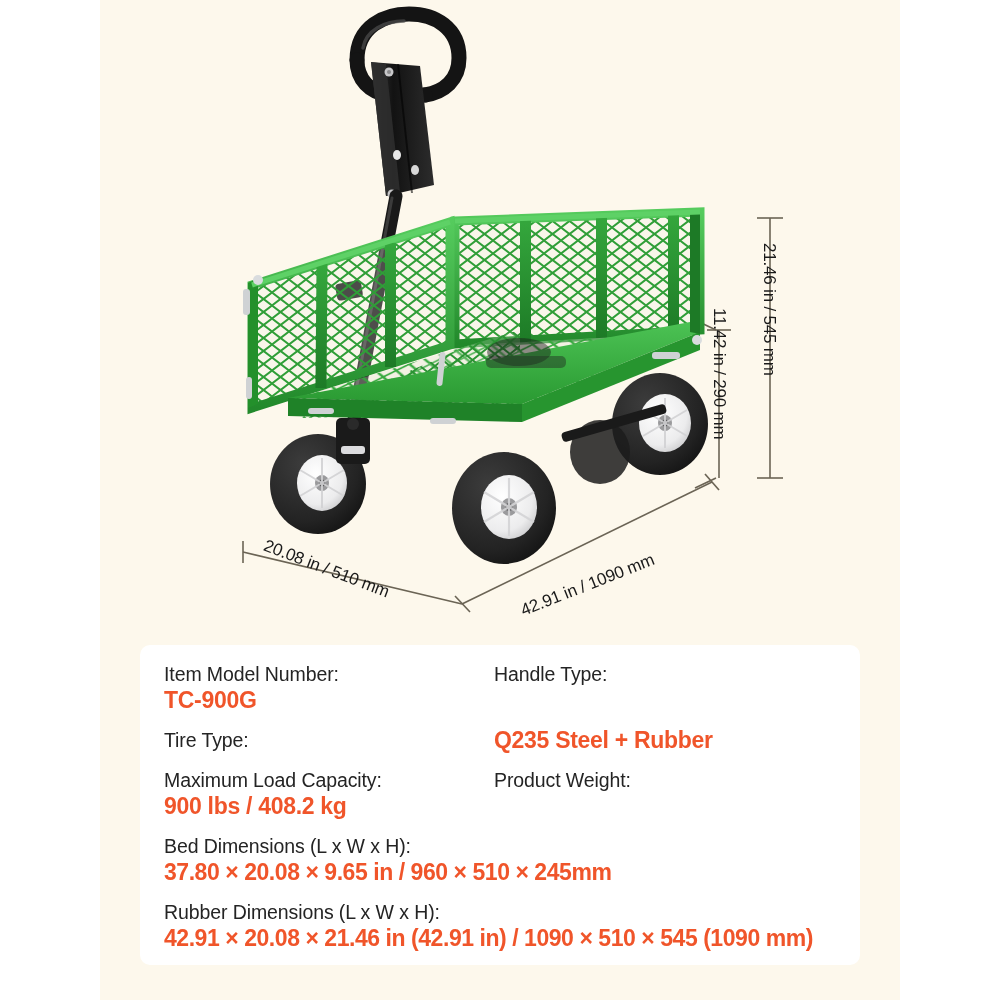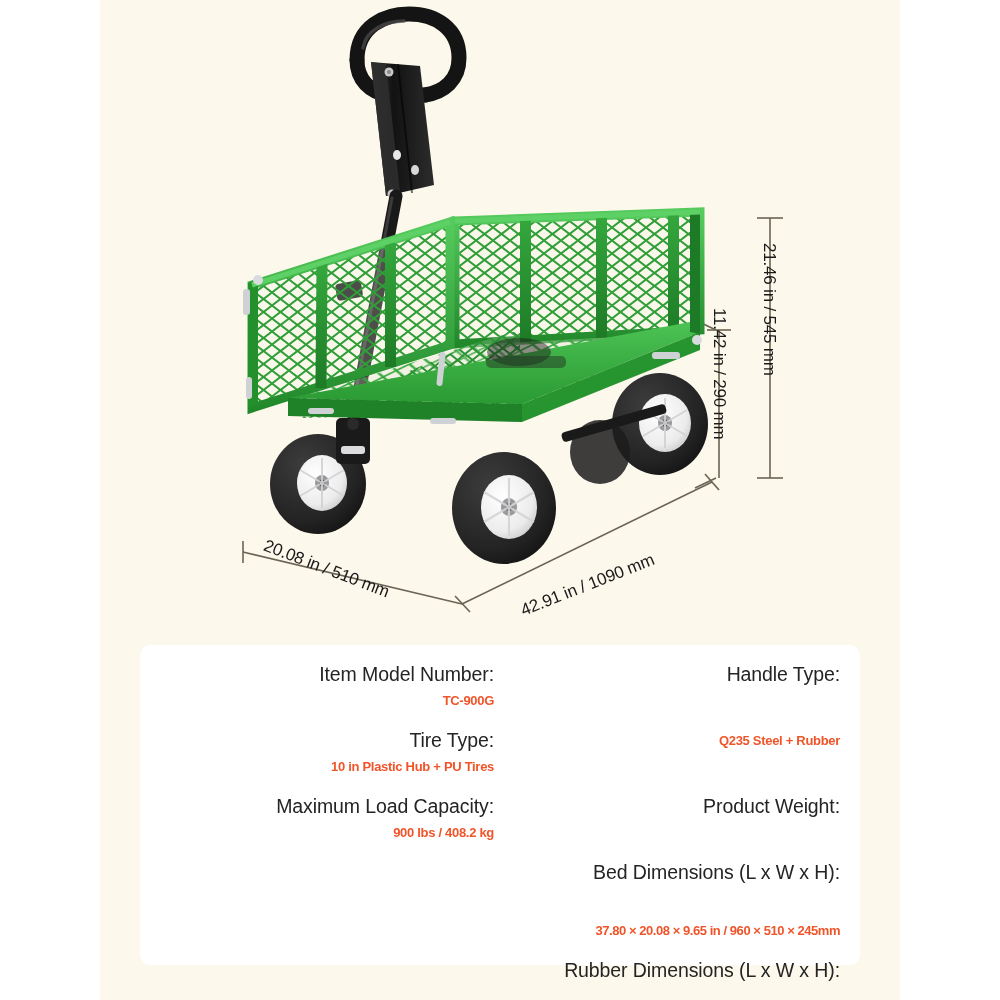--- a/index.html
+++ b/index.html
@@ -84,43 +84,42 @@
     left: 24px;
     top: 16px;
     width: 676px;
   }
   .spec-row {
     display: flex;
     width: 100%;
   }
   .spec-cell {
     flex: 0 0 auto;
-    text-align: right;
   }
   .spec-cell.col-left  { width: 330px; }
   .spec-cell.col-right { width: 346px; }
   .spec-cell.full      { width: 676px; }
   .spec-label {
     color: #242424;
     font-size: 19.5px;
     line-height: 26px;
     font-weight: 400;
     letter-spacing: -0.1px;
     white-space: nowrap;
   }
   .spec-value {
     color: #f0552a;
-    font-size: 13px;
+    font-size: 23px;
     line-height: 27px;
     font-weight: bold;
     letter-spacing: -0.3px;
     white-space: nowrap;
     margin-bottom: 13px;
   }
-  .spec-value.wide { letter-spacing: -0.45px; margin-top: 32px; }
+  .spec-value.wide { letter-spacing: -0.45px; }
 </style>
 </head>
 <body>
 
 <div id="page">
 
   <div id="stage"></div>
 
   <svg id="product" viewBox="0 0 1000 1000" width="1000" height="1000">
     <defs>
@@ -355,21 +354,20 @@
           <div class="spec-value">TC-900G</div>
         </div>
         <div class="spec-cell col-right">
           <div class="spec-label">Handle Type:</div>
         </div>
       </div>
 
       <div class="spec-row">
         <div class="spec-cell col-left">
           <div class="spec-label">Tire Type:</div>
-          <div class="spec-value">10 in Plastic Hub + PU Tires</div>
         </div>
         <div class="spec-cell col-right">
           <div class="spec-value">Q235 Steel + Rubber</div>
         </div>
       </div>
 
       <div class="spec-row">
         <div class="spec-cell col-left">
           <div class="spec-label">Maximum Load Capacity:</div>
           <div class="spec-value">900 lbs / 408.2 kg</div>
@@ -382,19 +380,20 @@
       <div class="spec-row">
         <div class="spec-cell full">
           <div class="spec-label">Bed Dimensions (L x W x H):</div>
           <div class="spec-value wide">37.80 × 20.08 × 9.65 in / 960 × 510 × 245mm</div>
         </div>
       </div>
 
       <div class="spec-row">
         <div class="spec-cell full">
           <div class="spec-label">Rubber Dimensions (L x W x H):</div>
+          <div class="spec-value wide">42.91 × 20.08 × 21.46 in (42.91 in) / 1090 × 510 × 545 (1090 mm)</div>
         </div>
       </div>
 
     </div>
   </div>
 
 </div>
 
 </body></html>

